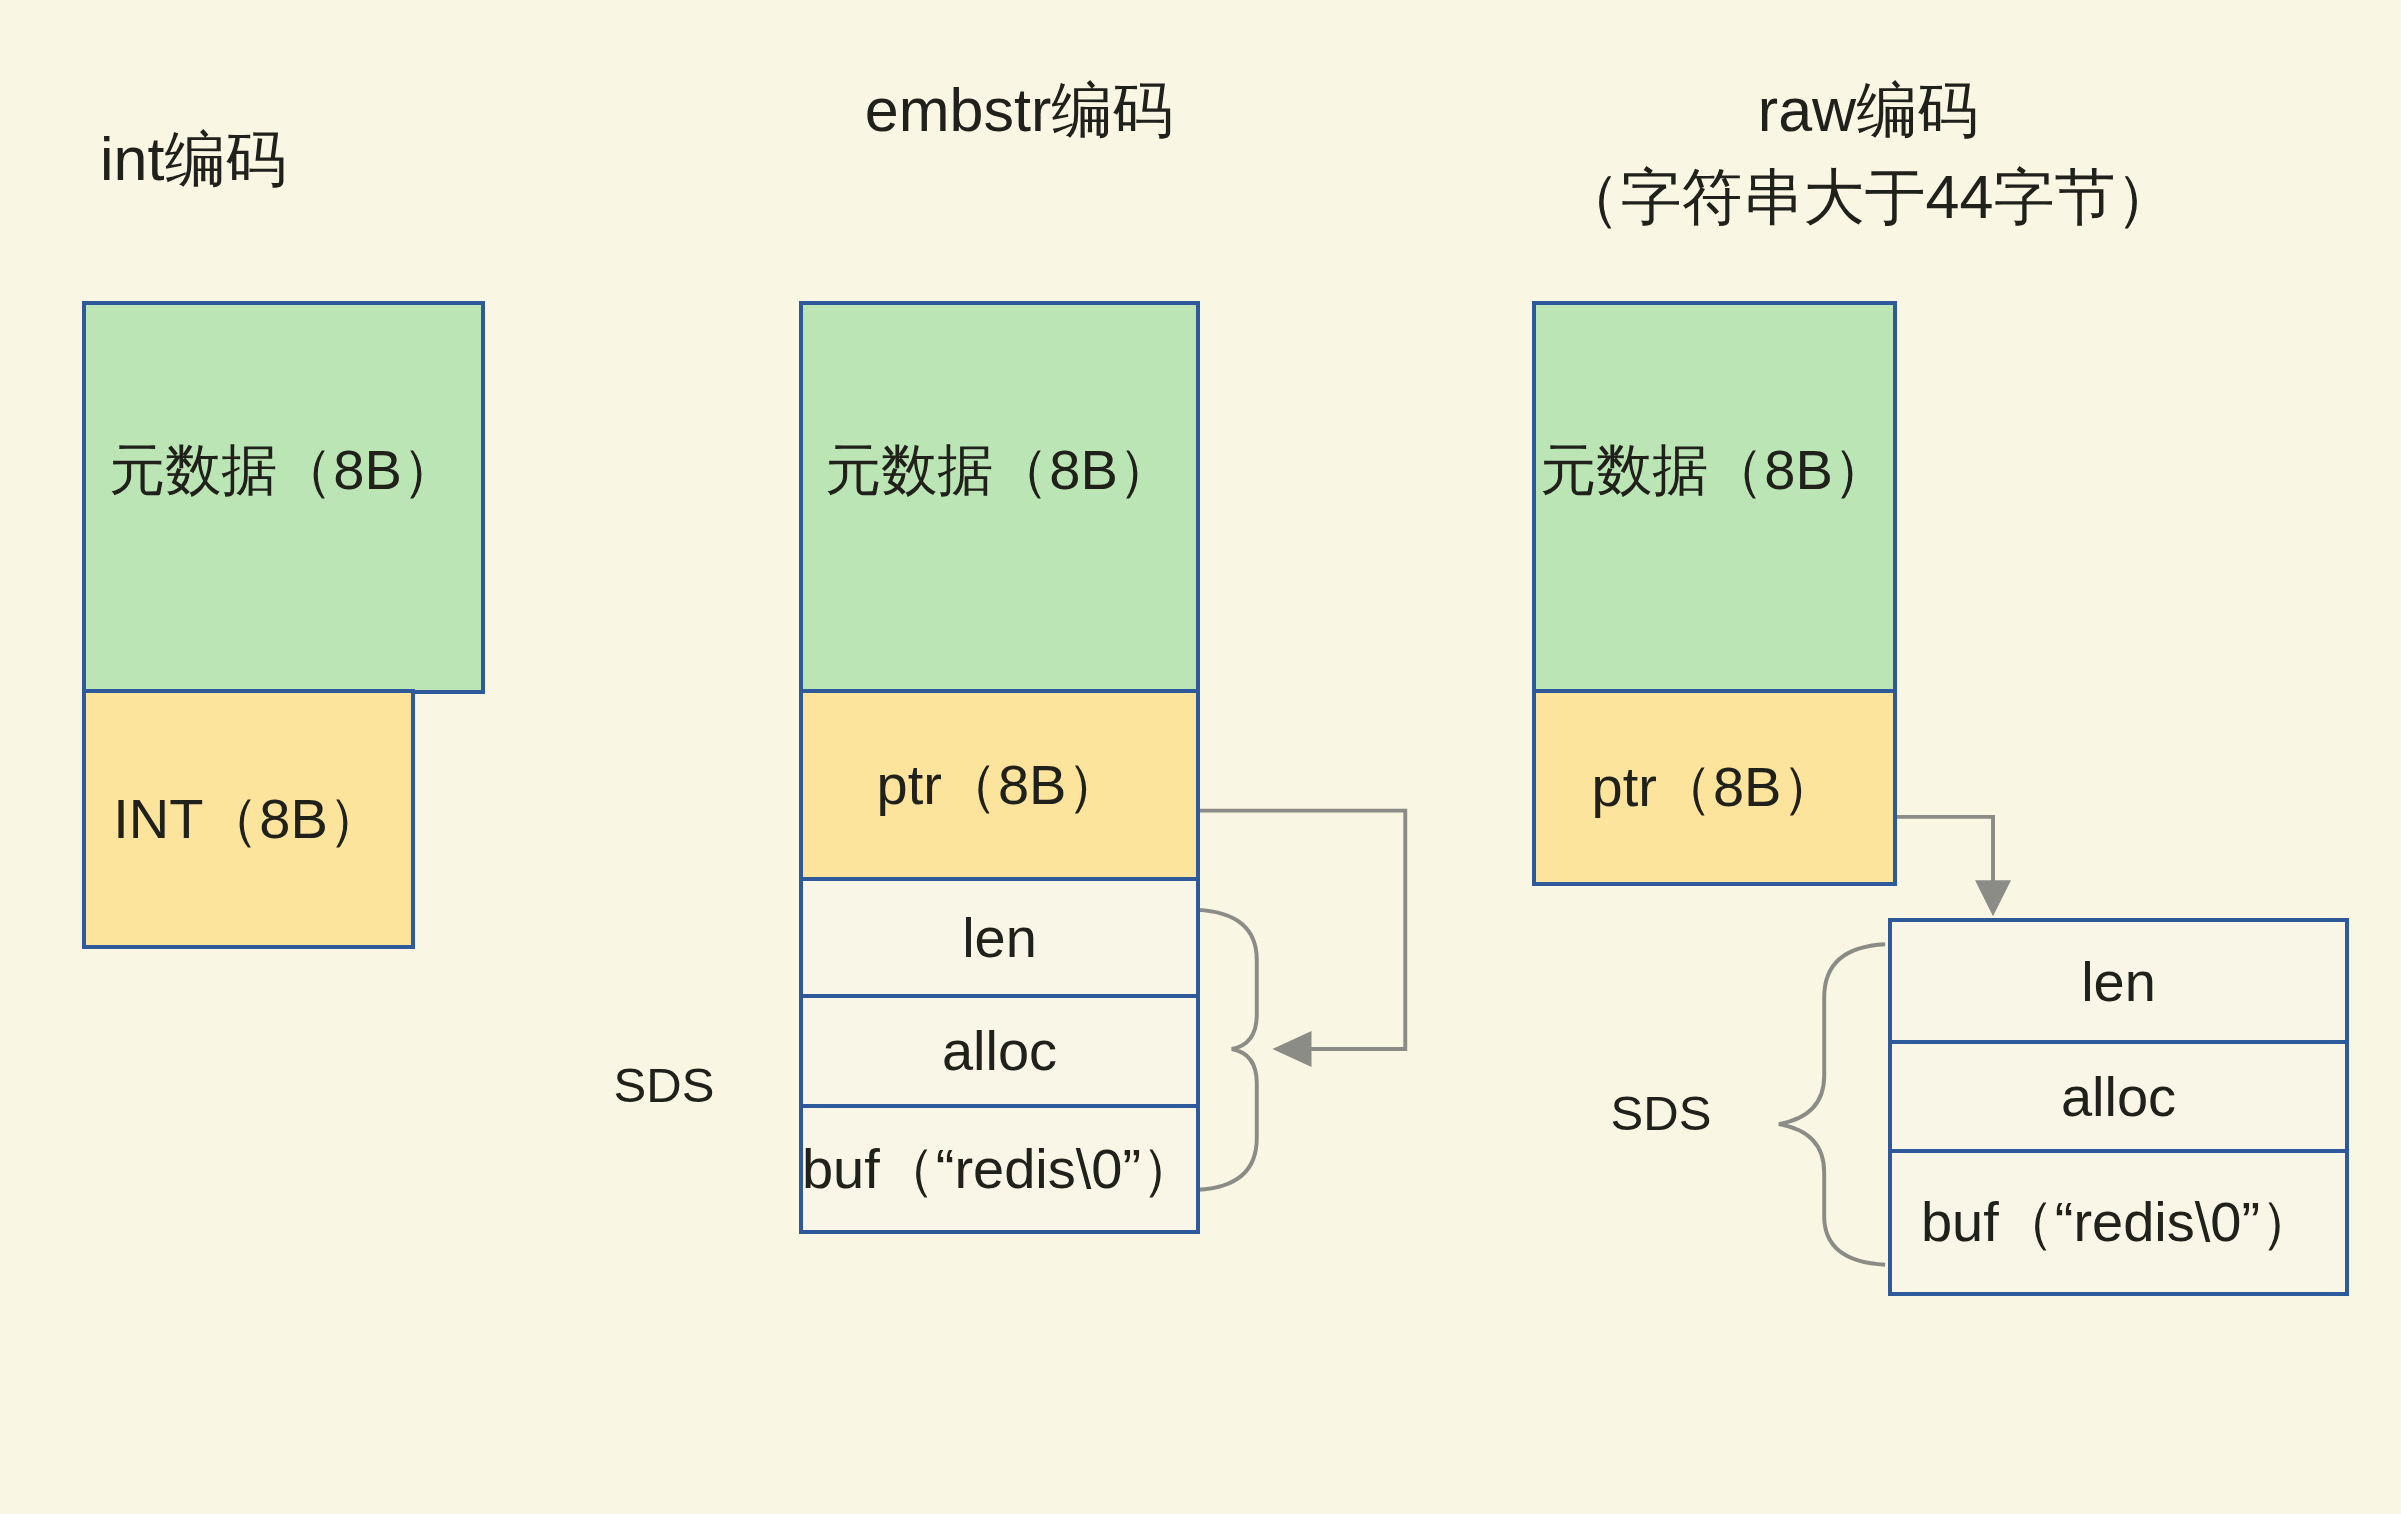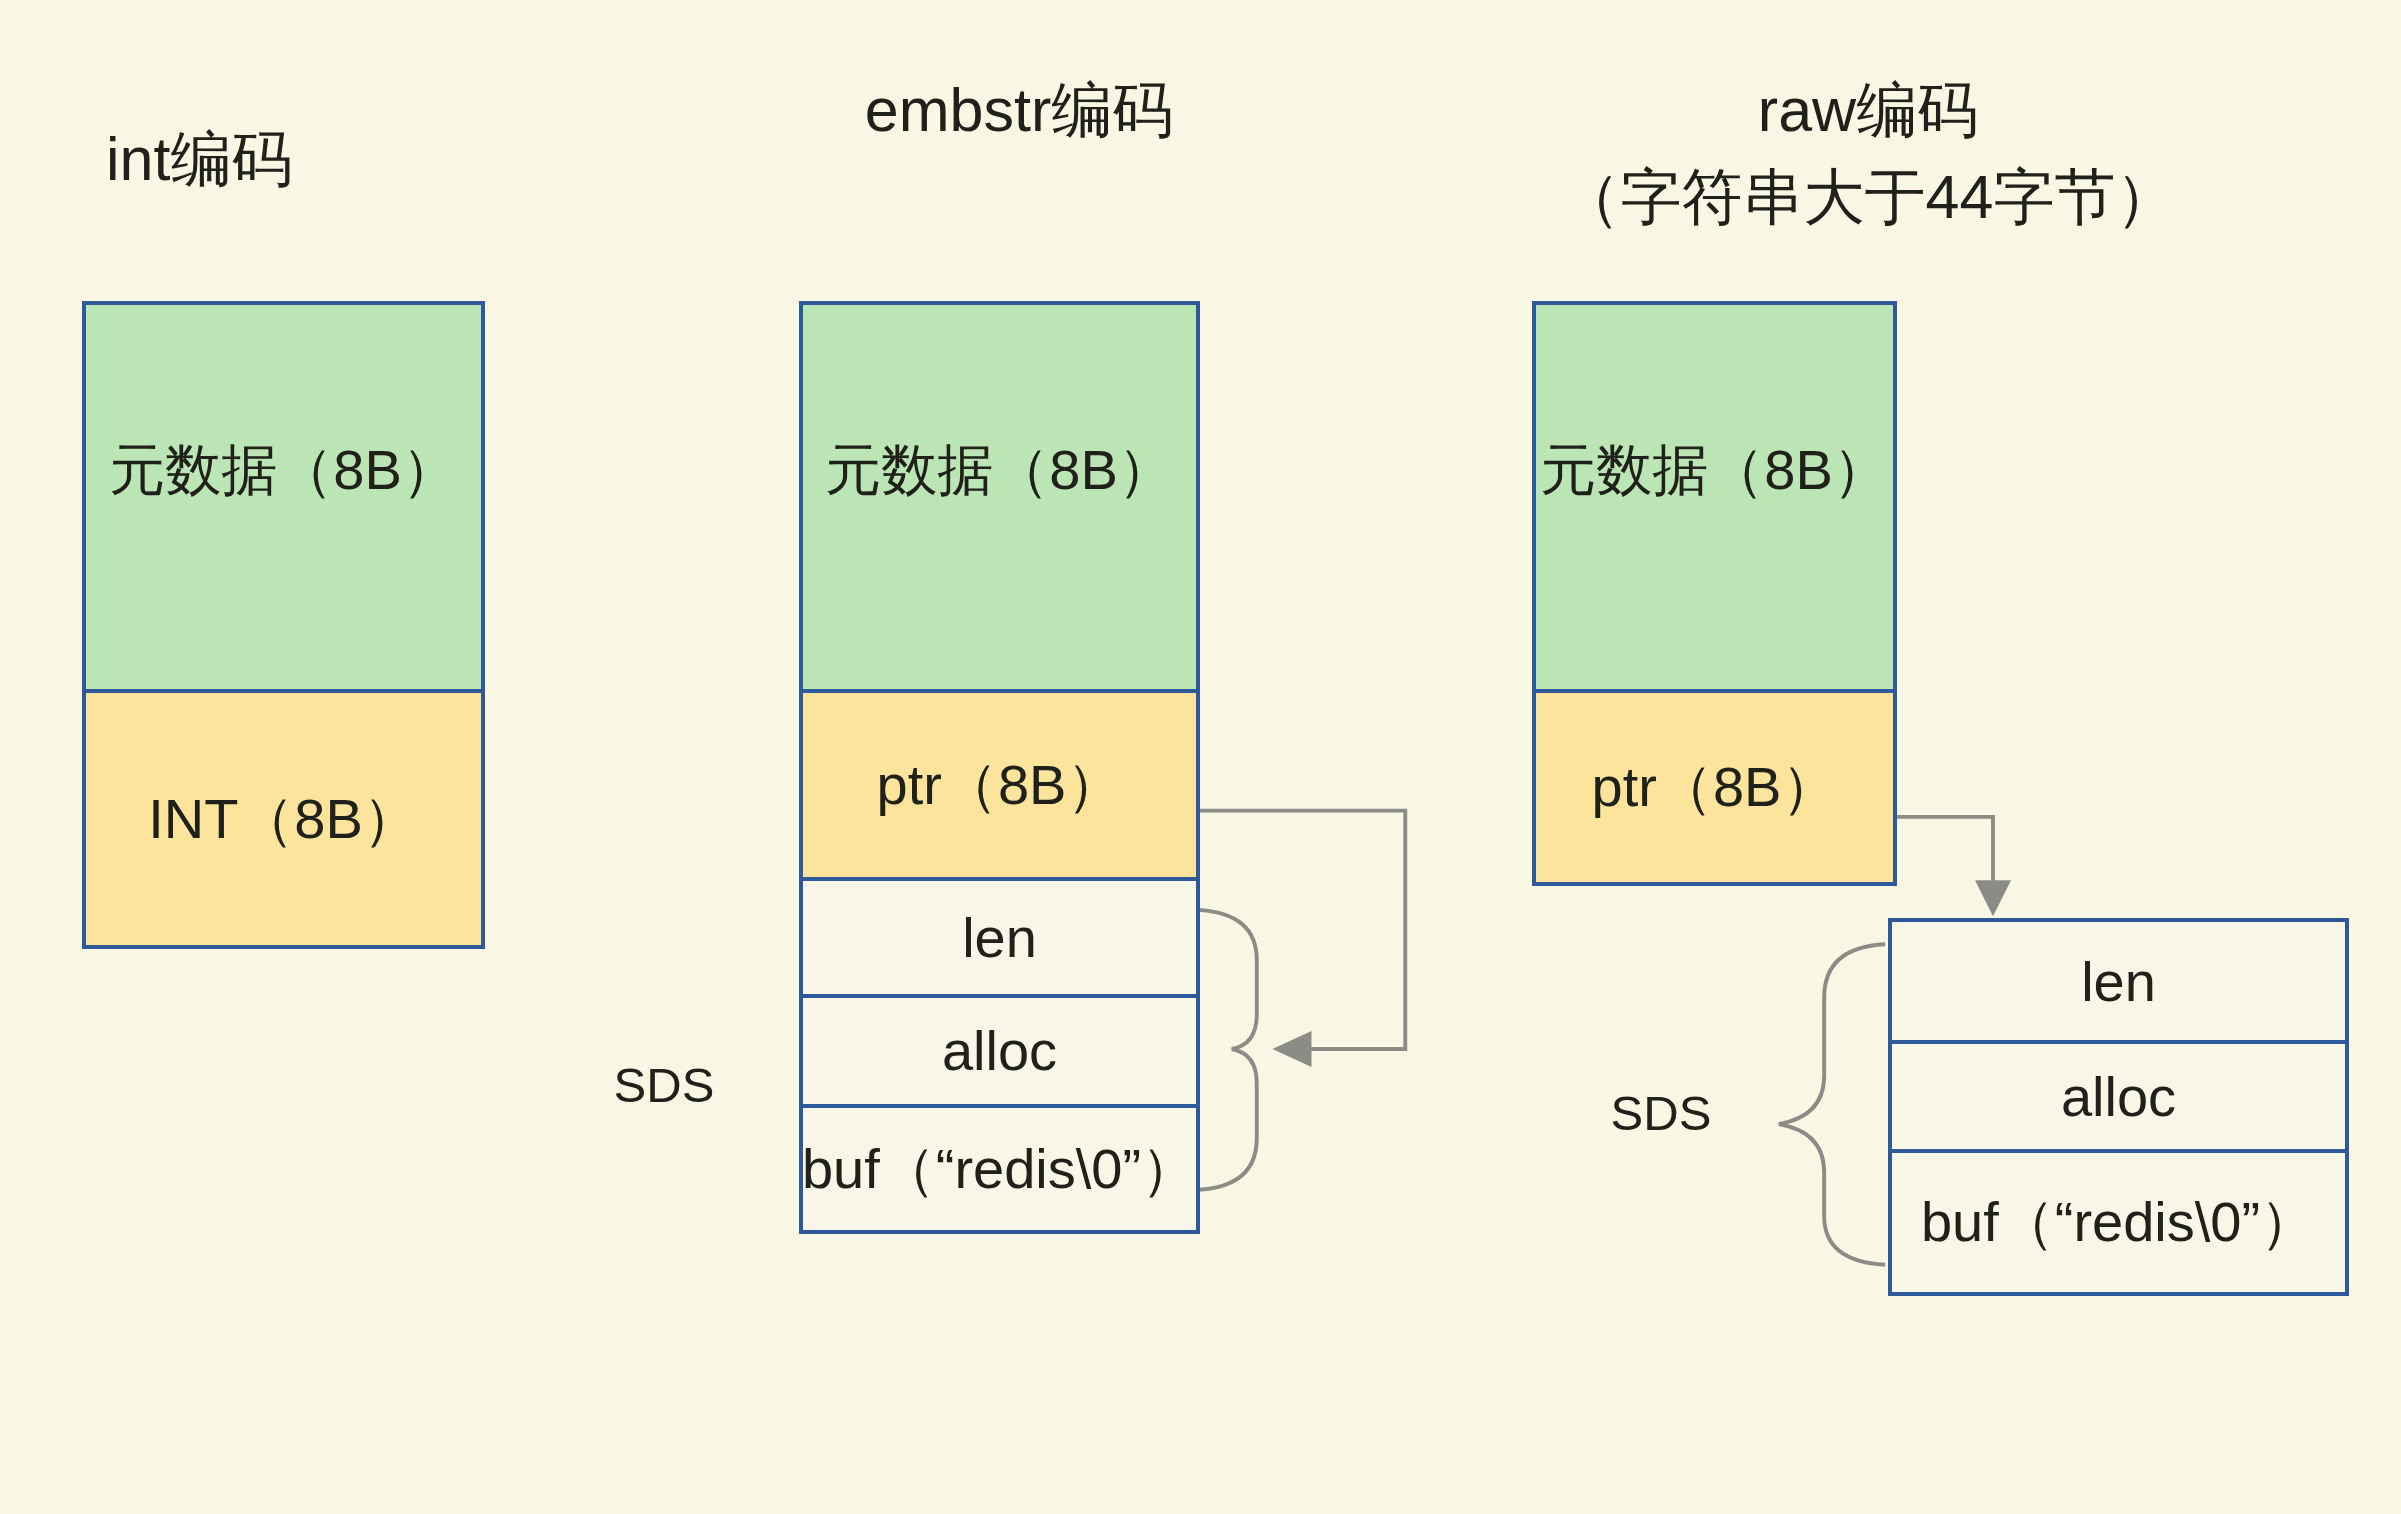--- a/index.html
+++ b/index.html
@@ -30,36 +30,36 @@
 
   <svg class="overlay" width="2401" height="1515" viewBox="0 0 3072 1938">
     <path d="M 1532 1037 L 1798 1037 L 1798 1342 L 1676 1342"></path>
     <polygon points="1628,1342 1678,1319 1678,1365"></polygon>
     <path d="M 1532 1164 Q 1608 1168 1608 1228 L 1608 1298 Q 1608 1336 1576 1342 Q 1608 1348 1608 1386 L 1608 1456 Q 1608 1518 1532 1522"></path>
     <path d="M 2424 1045 L 2550 1045 L 2550 1152"></path>
     <polygon points="2550,1172 2527,1126 2573,1126"></polygon>
     <path d="M 2412 1208 Q 2334 1212 2334 1276 L 2334 1376 Q 2334 1428 2276 1438 Q 2334 1448 2334 1500 L 2334 1556 Q 2334 1614 2412 1618"></path>
   </svg>
 
-  <div class="title" style="left:106px;top:116px;">int编码</div>
+  <div class="title" style="left:100px;top:116px;">int编码</div>
 
   <div class="title centered" style="left:585px;top:67px;width:868px;">
     <div>embstr编码</div>
   </div>
 
   <div class="title centered" style="left:1434px;top:67px;width:868px;">
     <div>raw编码</div>
     <div>（字符串大于44字节）</div>
   </div>
 
   <div class="box green" style="left:82px;top:301px;width:403px;height:393px;">
     <div>元数据</div>
     <div>（8B）</div>
   </div>
-  <div class="box yellow" style="left:82px;top:689px;width:403px;height:260px;">
+  <div class="box yellow" style="left:82px;top:689px;width:333px;height:260px;">
     <div>INT</div>
     <div>（8B）</div>
   </div>
 
   <div class="box green" style="left:799px;top:301px;width:401px;height:393px;">
     <div>元数据</div>
     <div>（8B）</div>
   </div>
   <div class="box yellow" style="left:799px;top:689px;width:401px;height:192px;">
     <div>ptr</div>

